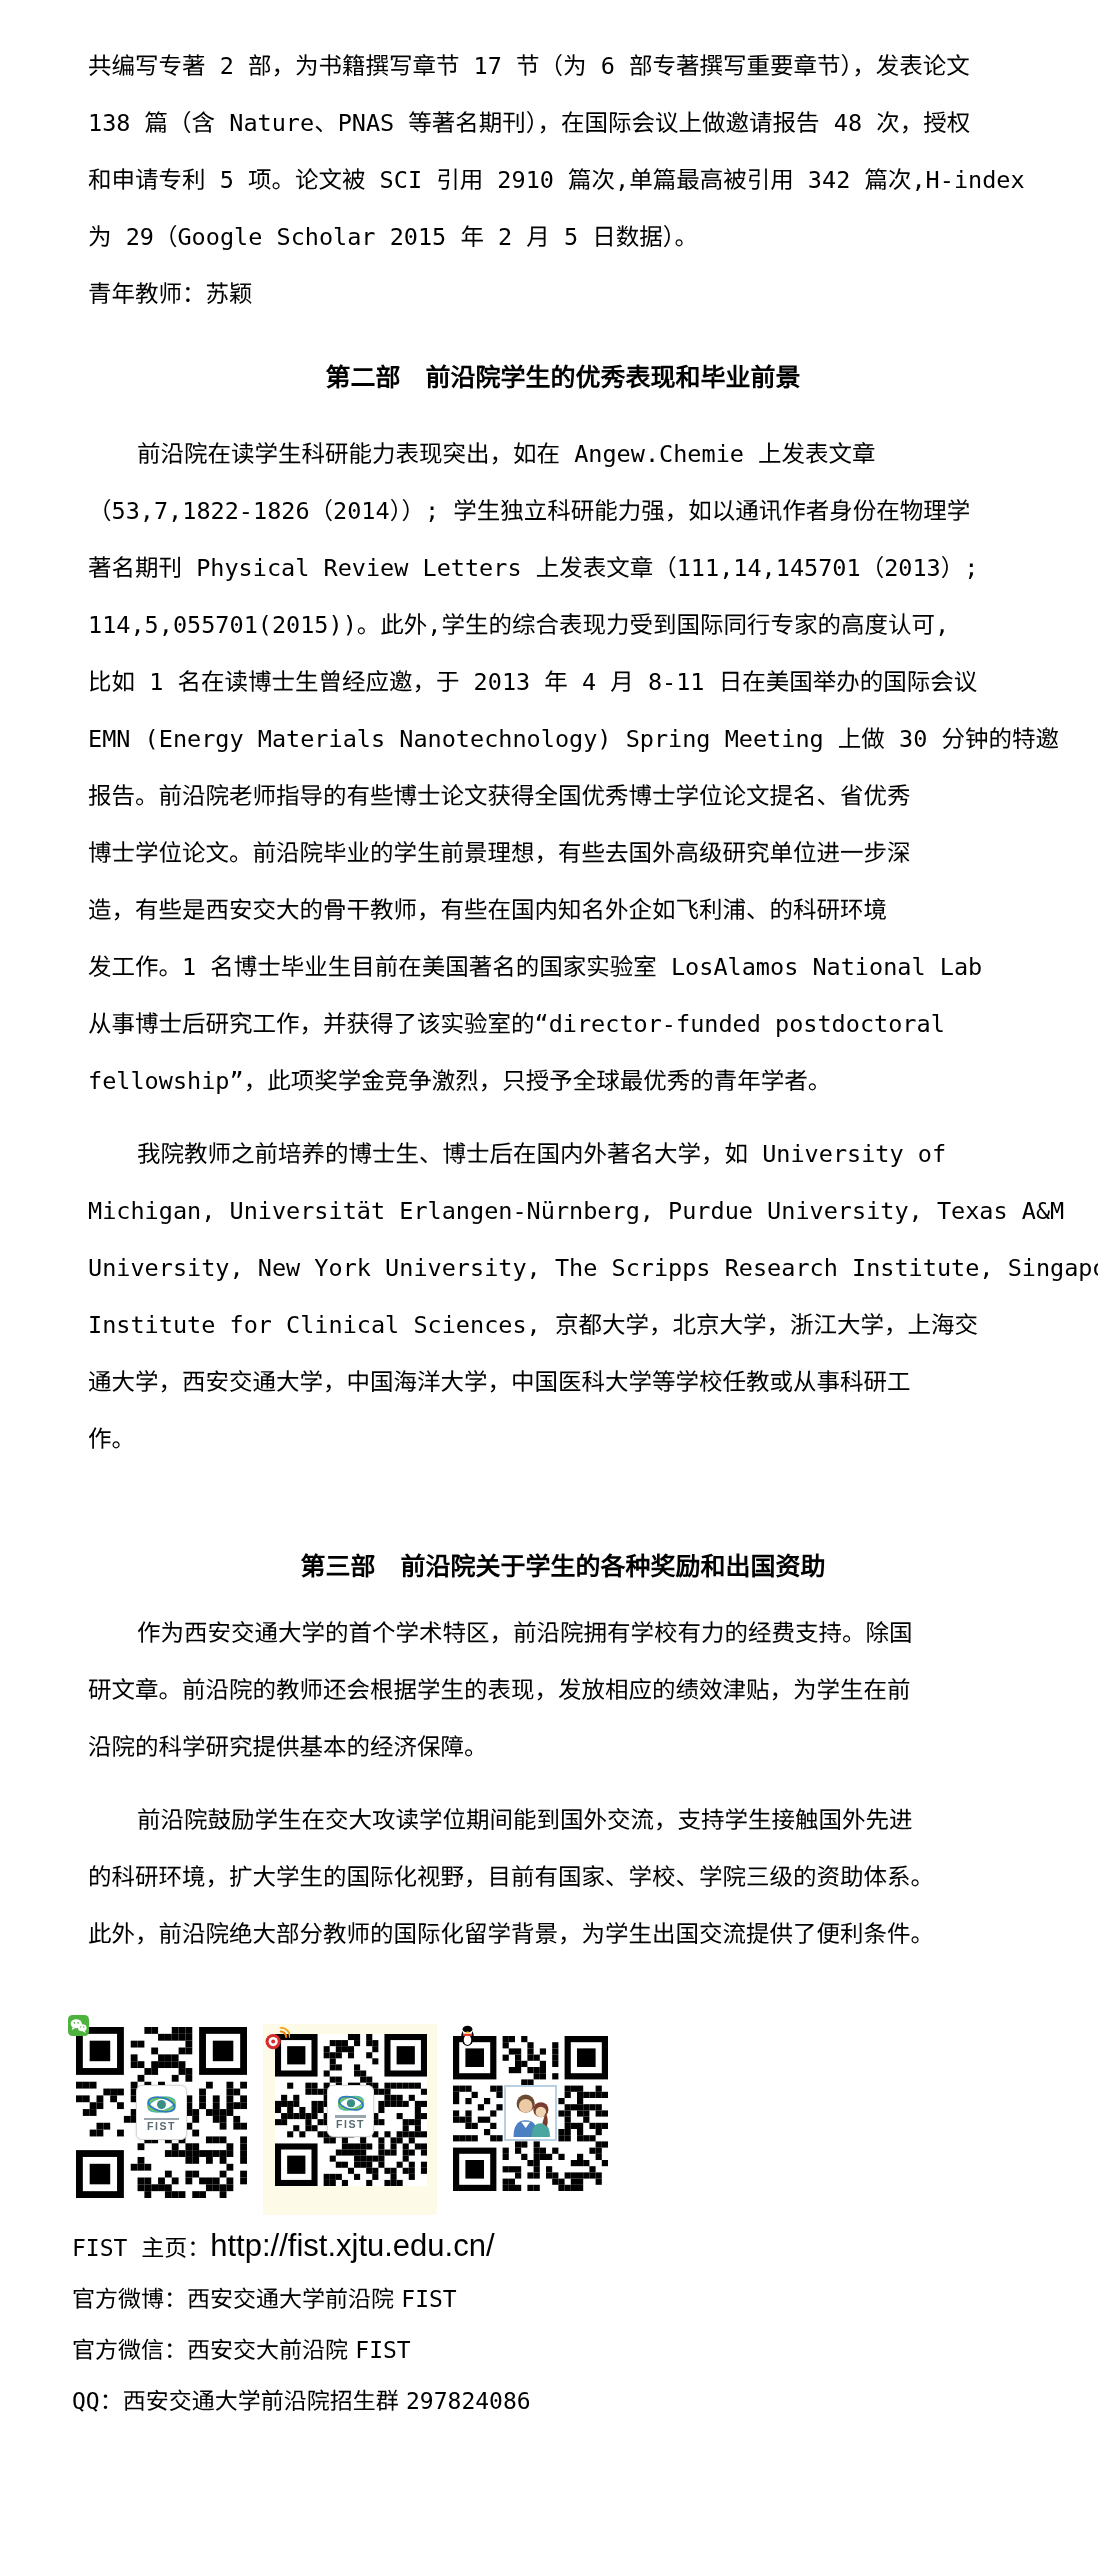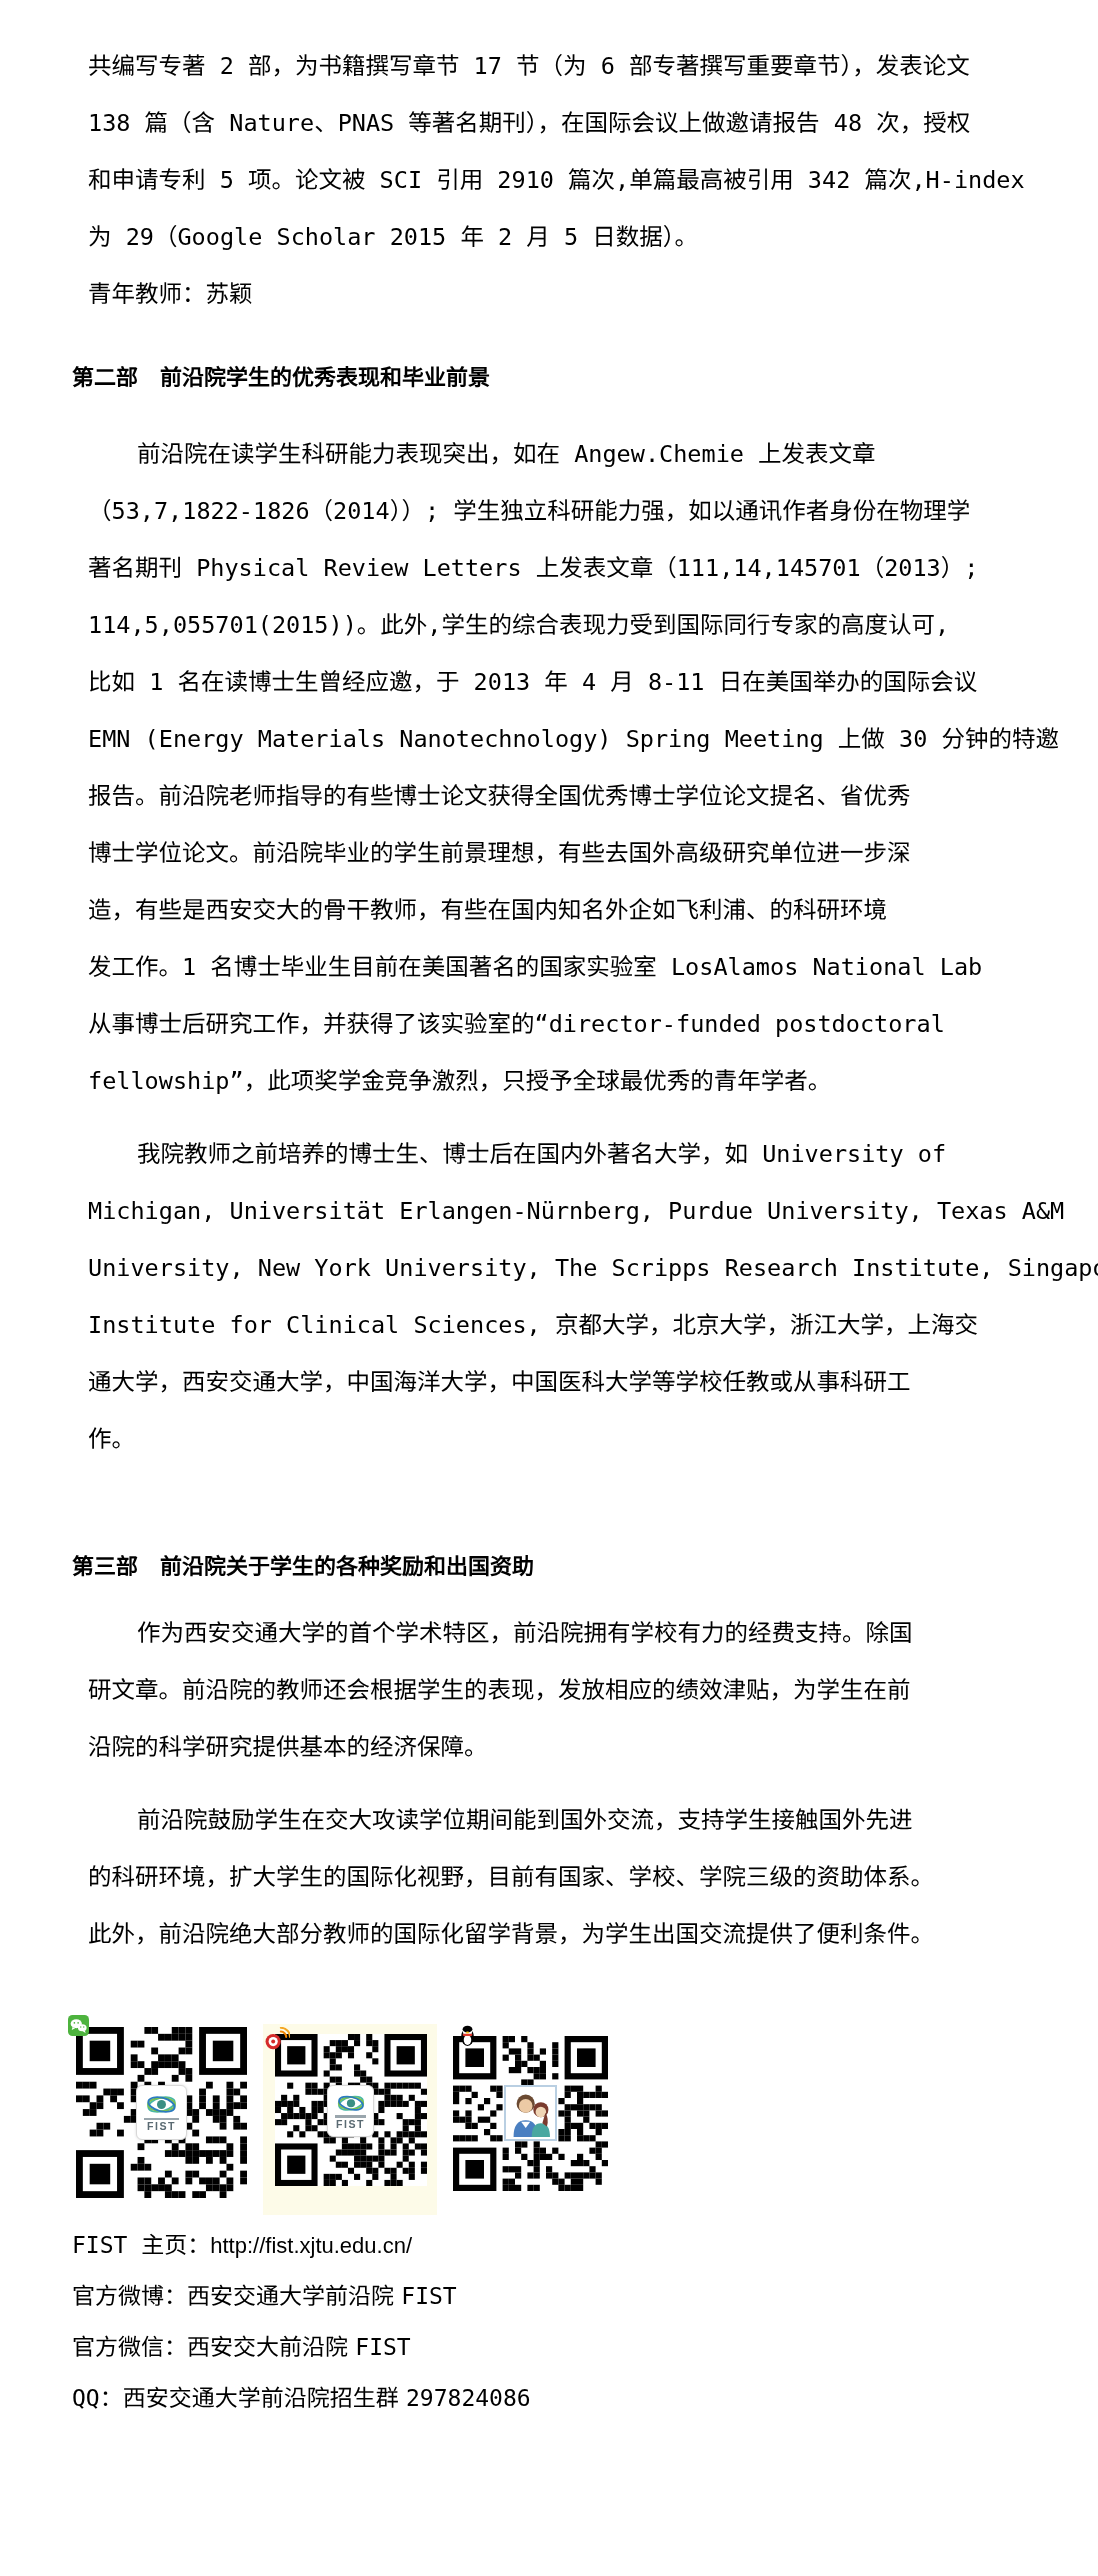--- a/index.html
+++ b/index.html
@@ -5,21 +5,21 @@
   html,body{margin:0;padding:0;background:#fff;}
   body{width:1099px;height:2576px;color:#000;overflow:hidden;}
   .doc{position:relative;width:1099px;height:2576px;
        padding:0 45px 0 72px;box-sizing:border-box;
        font-family:"DejaVu Sans Mono","Liberation Mono",monospace;
        font-size:23.5px;line-height:57px;}
   .block{margin:16px;}
   .line{white-space:pre;overflow:visible;}
   .mt-intro{margin-top:38px;}
   .heading{font-family:"DejaVu Sans","Liberation Sans",sans-serif;
-           font-weight:bold;font-size:22px;line-height:61px;white-space:pre;}
+           font-weight:bold;font-size:25px;line-height:61px;white-space:pre;text-align:center;}
   .h2m{margin-top:24px;}
   .h3m{margin-top:68px;}
   .p2m{margin-top:18px;}
   .p4m{margin-top:8.3px;}
   .indent .line:first-child{text-indent:49px;}
 
   
   .qr-row{position:relative;margin-top:52px;height:205px;}
   .qr-svg{position:absolute;display:block;background:#fff;}
   #qr1{left:3.8px;top:11.4px;width:171px;height:171px;}
@@ -40,21 +40,21 @@
   .fist-text{font-family:"Liberation Sans","DejaVu Sans",sans-serif;
              font-weight:bold;color:#5a6a72;font-size:10.6px;letter-spacing:1.5px;line-height:11.4px;}
   .people-photo{position:absolute;z-index:4;left:432px;top:70px;width:53px;height:56px;
                 background:#fff;border:2.3px solid #b9cfe2;box-sizing:border-box;
                 display:flex;align-items:center;justify-content:center;}
 
   
   .contacts{margin-top:0;}
   .contact-line{font-size:23px;line-height:51px;white-space:pre;}
   .c-bold{font-weight:normal;font-family:"DejaVu Sans","Liberation Sans",sans-serif;}
-  .c-url{font-family:"Liberation Sans","DejaVu Sans",sans-serif;font-size:22px;}
+  .c-url{font-family:"Liberation Sans","DejaVu Sans",sans-serif;font-size:31px;}
 </style>
 </head>
 <body>
 
 <div class="doc">
 
   <div class="block mt-intro">
       <div class="line">共编写专著 2 部，为书籍撰写章节 17 节（为 6 部专著撰写重要章节），发表论文</div>
       <div class="line">138 篇（含 Nature、PNAS 等著名期刊），在国际会议上做邀请报告 48 次，授权</div>
       <div class="line">和申请专利 5 项。论文被 SCI 引用 2910 篇次,单篇最高被引用 342 篇次,H-index</div>

